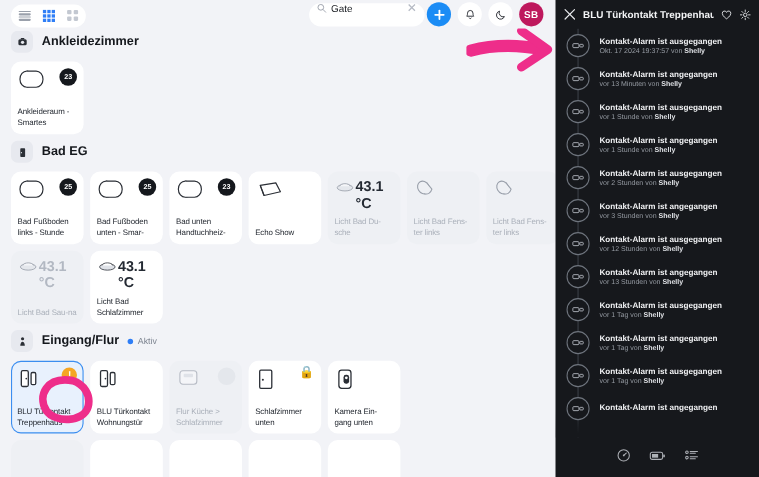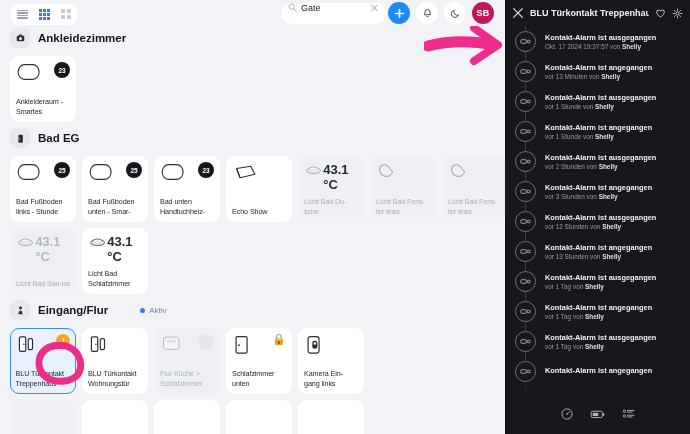--- a/index.html
+++ b/index.html
@@ -56,21 +56,21 @@
 
   
   .content { position: absolute; top: 28px; left: 0; width: 505px; height: 406px; overflow: hidden; padding-left: 10px; }
 
   .group-head { display: flex; align-items: center; gap: 8px; margin-bottom: 8px; }
   .group-ico {
     width: 20px; height: 20px; border-radius: 6px; background: #e7e9ef;
     display: flex; align-items: center; justify-content: center;
   }
   .group-title { font-size: 11.5px; font-weight: bold; color: #14171c; }
-  .group-status { display: flex; align-items: center; gap: 4px; margin-left: 24px; }
+  .group-status { display: flex; align-items: center; gap: 4px; }
   .dot { width: 5px; height: 5px; border-radius: 50%; background: #2f7ef6; }
   .status-txt { font-size: 8px; color: #7c838f; }
 
   .section { margin-bottom: 6px; }
   .row { display: flex; gap: 6px; margin-bottom: 6px; }
 
   .card {
     position: relative; width: 66px; height: 66px; background: #fff;
     border-radius: 9px; padding: 6px; display: flex; flex-direction: column;
     justify-content: space-between; flex: 0 0 66px;
@@ -405,21 +405,21 @@
         </div>
 
         <div class="card">
           <div class="card-top">
             <svg width="20" height="22" viewBox="0 0 22 26">
               <rect x="4" y="3" width="13" height="19.5" rx="3" fill="#fff" stroke="#2b2f36" stroke-width="1.4"></rect>
               <rect x="9" y="8" width="6" height="9.5" rx="2.6" fill="#2b2f36"></rect>
               <circle cx="12" cy="11.2" r="1.5" fill="#fff"></circle>
             </svg>
           </div>
-          <div class="card-label">Kamera Ein-gang links</div>
+          <div class="card-label">Kamera Ein-gang unten</div>
         </div>
       </div>
 
       <div class="row">
         <div class="card muted"></div>
         <div class="card"></div>
         <div class="card"></div>
         <div class="card"></div>
         <div class="card"></div>
       </div>

